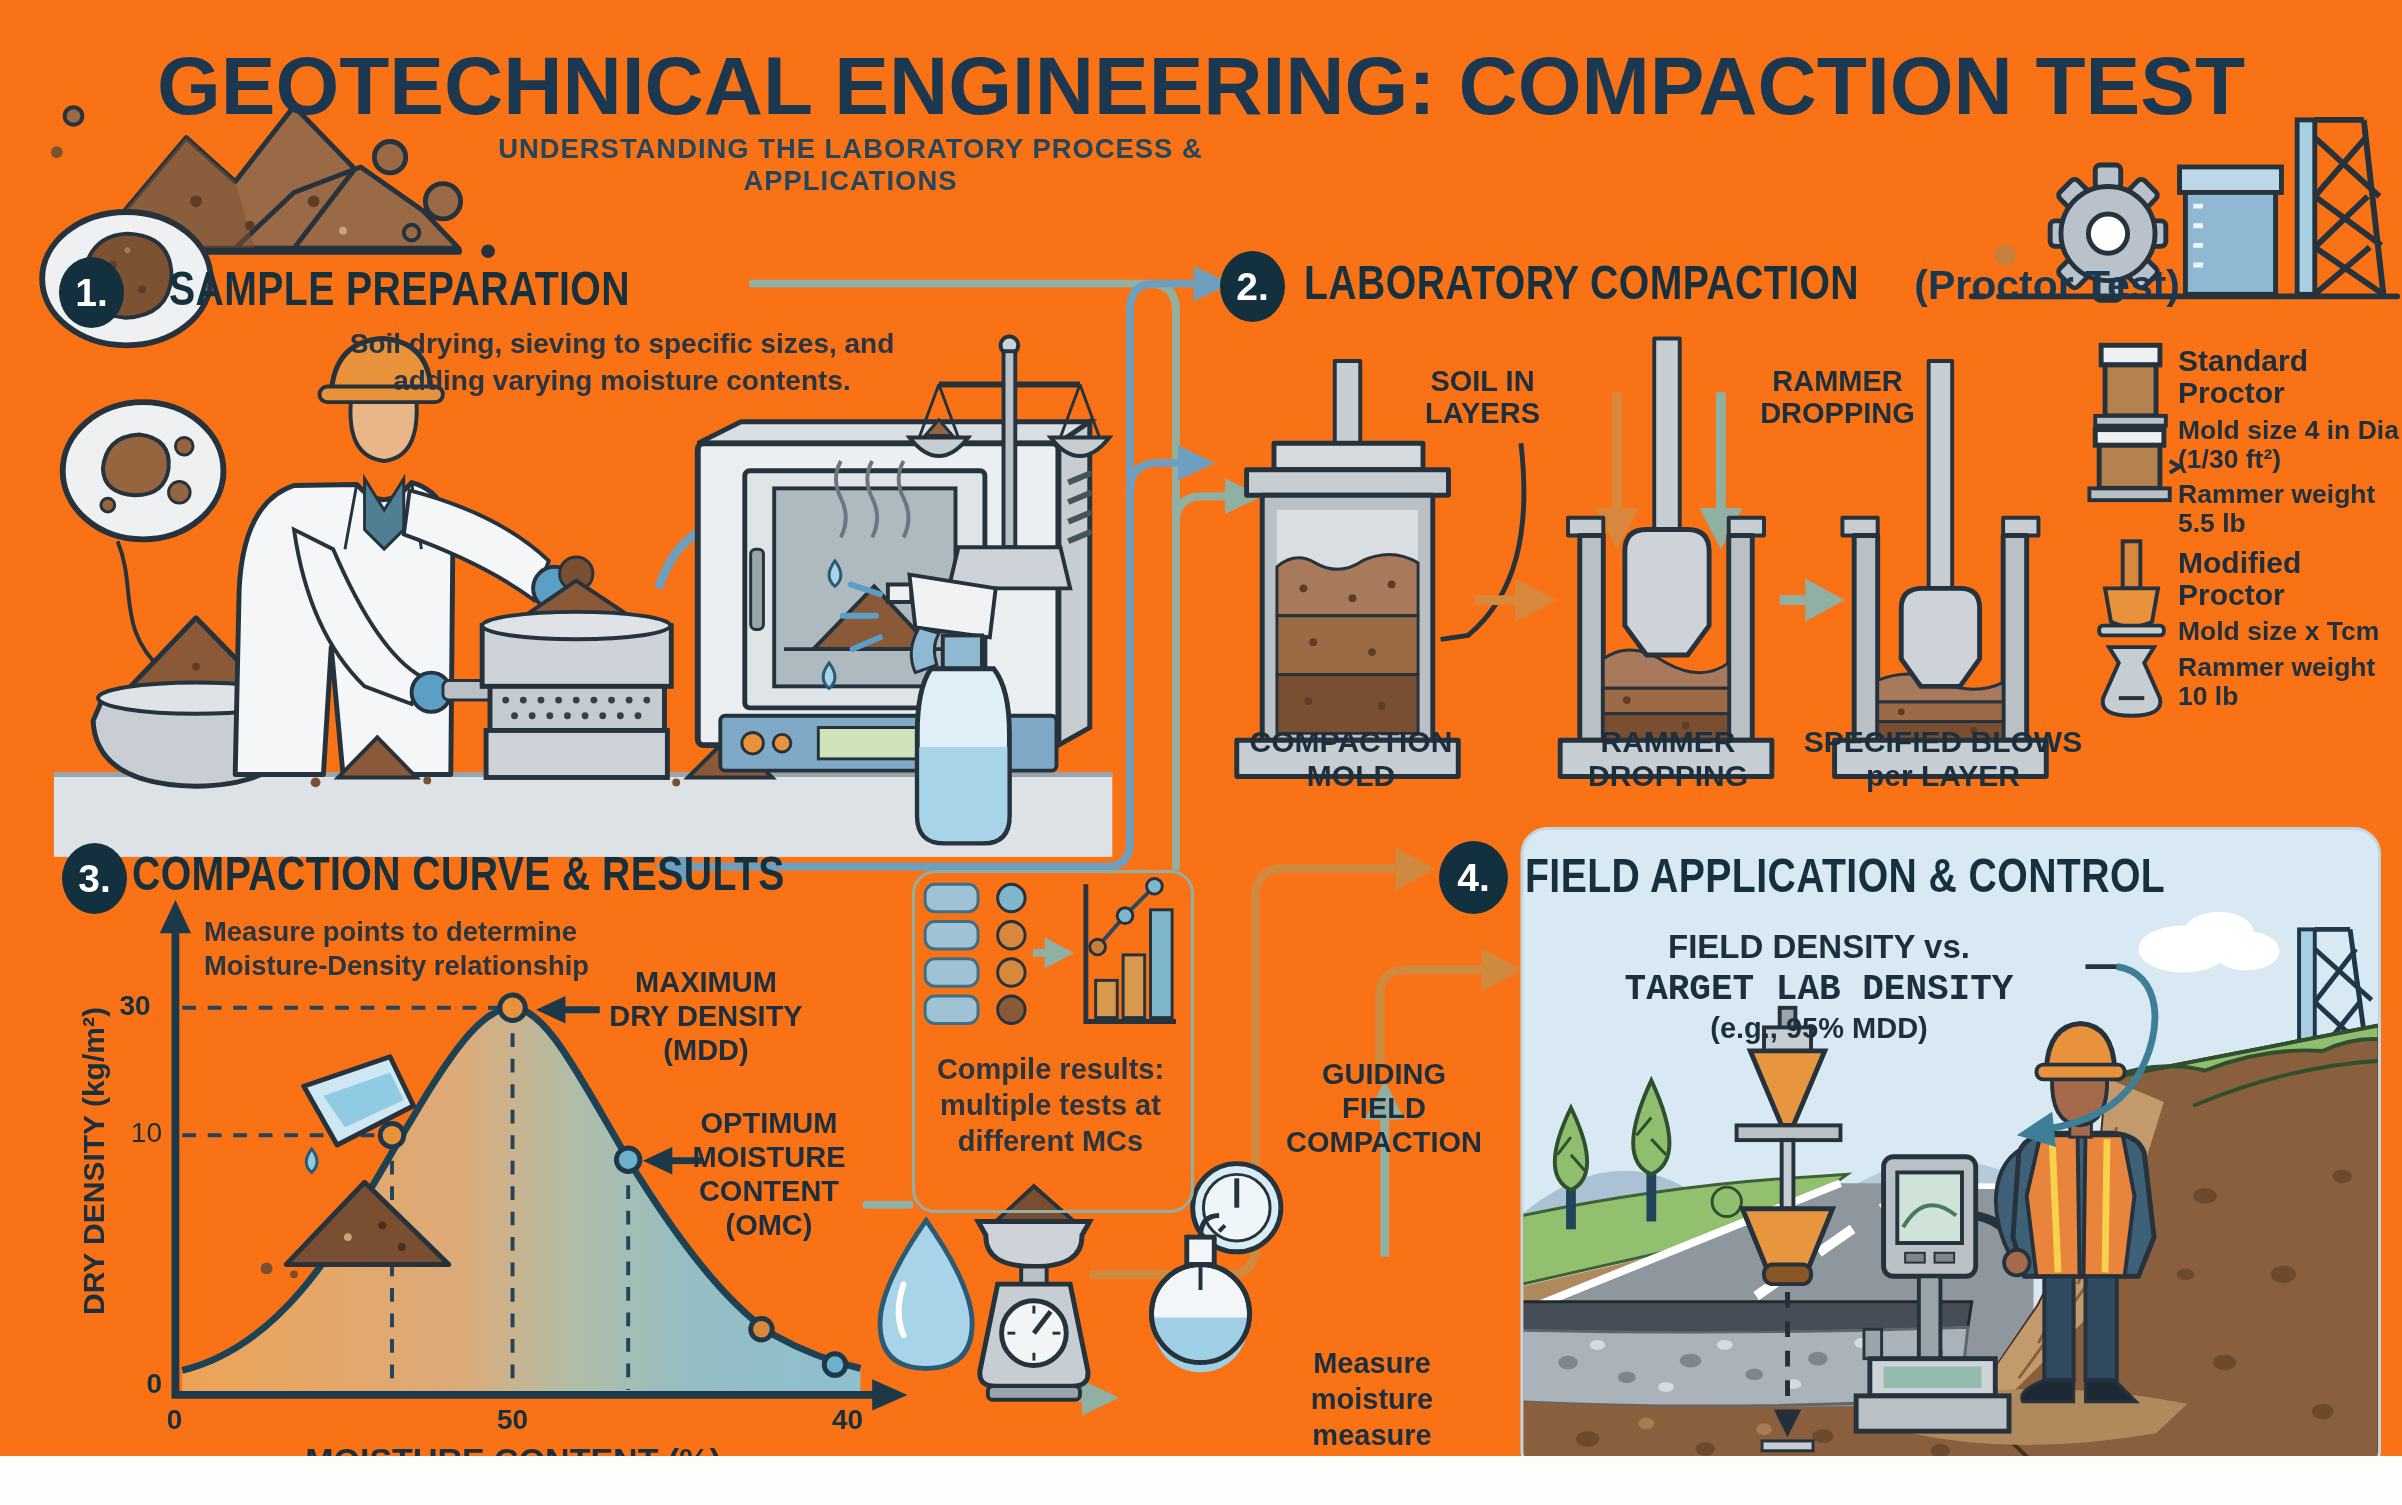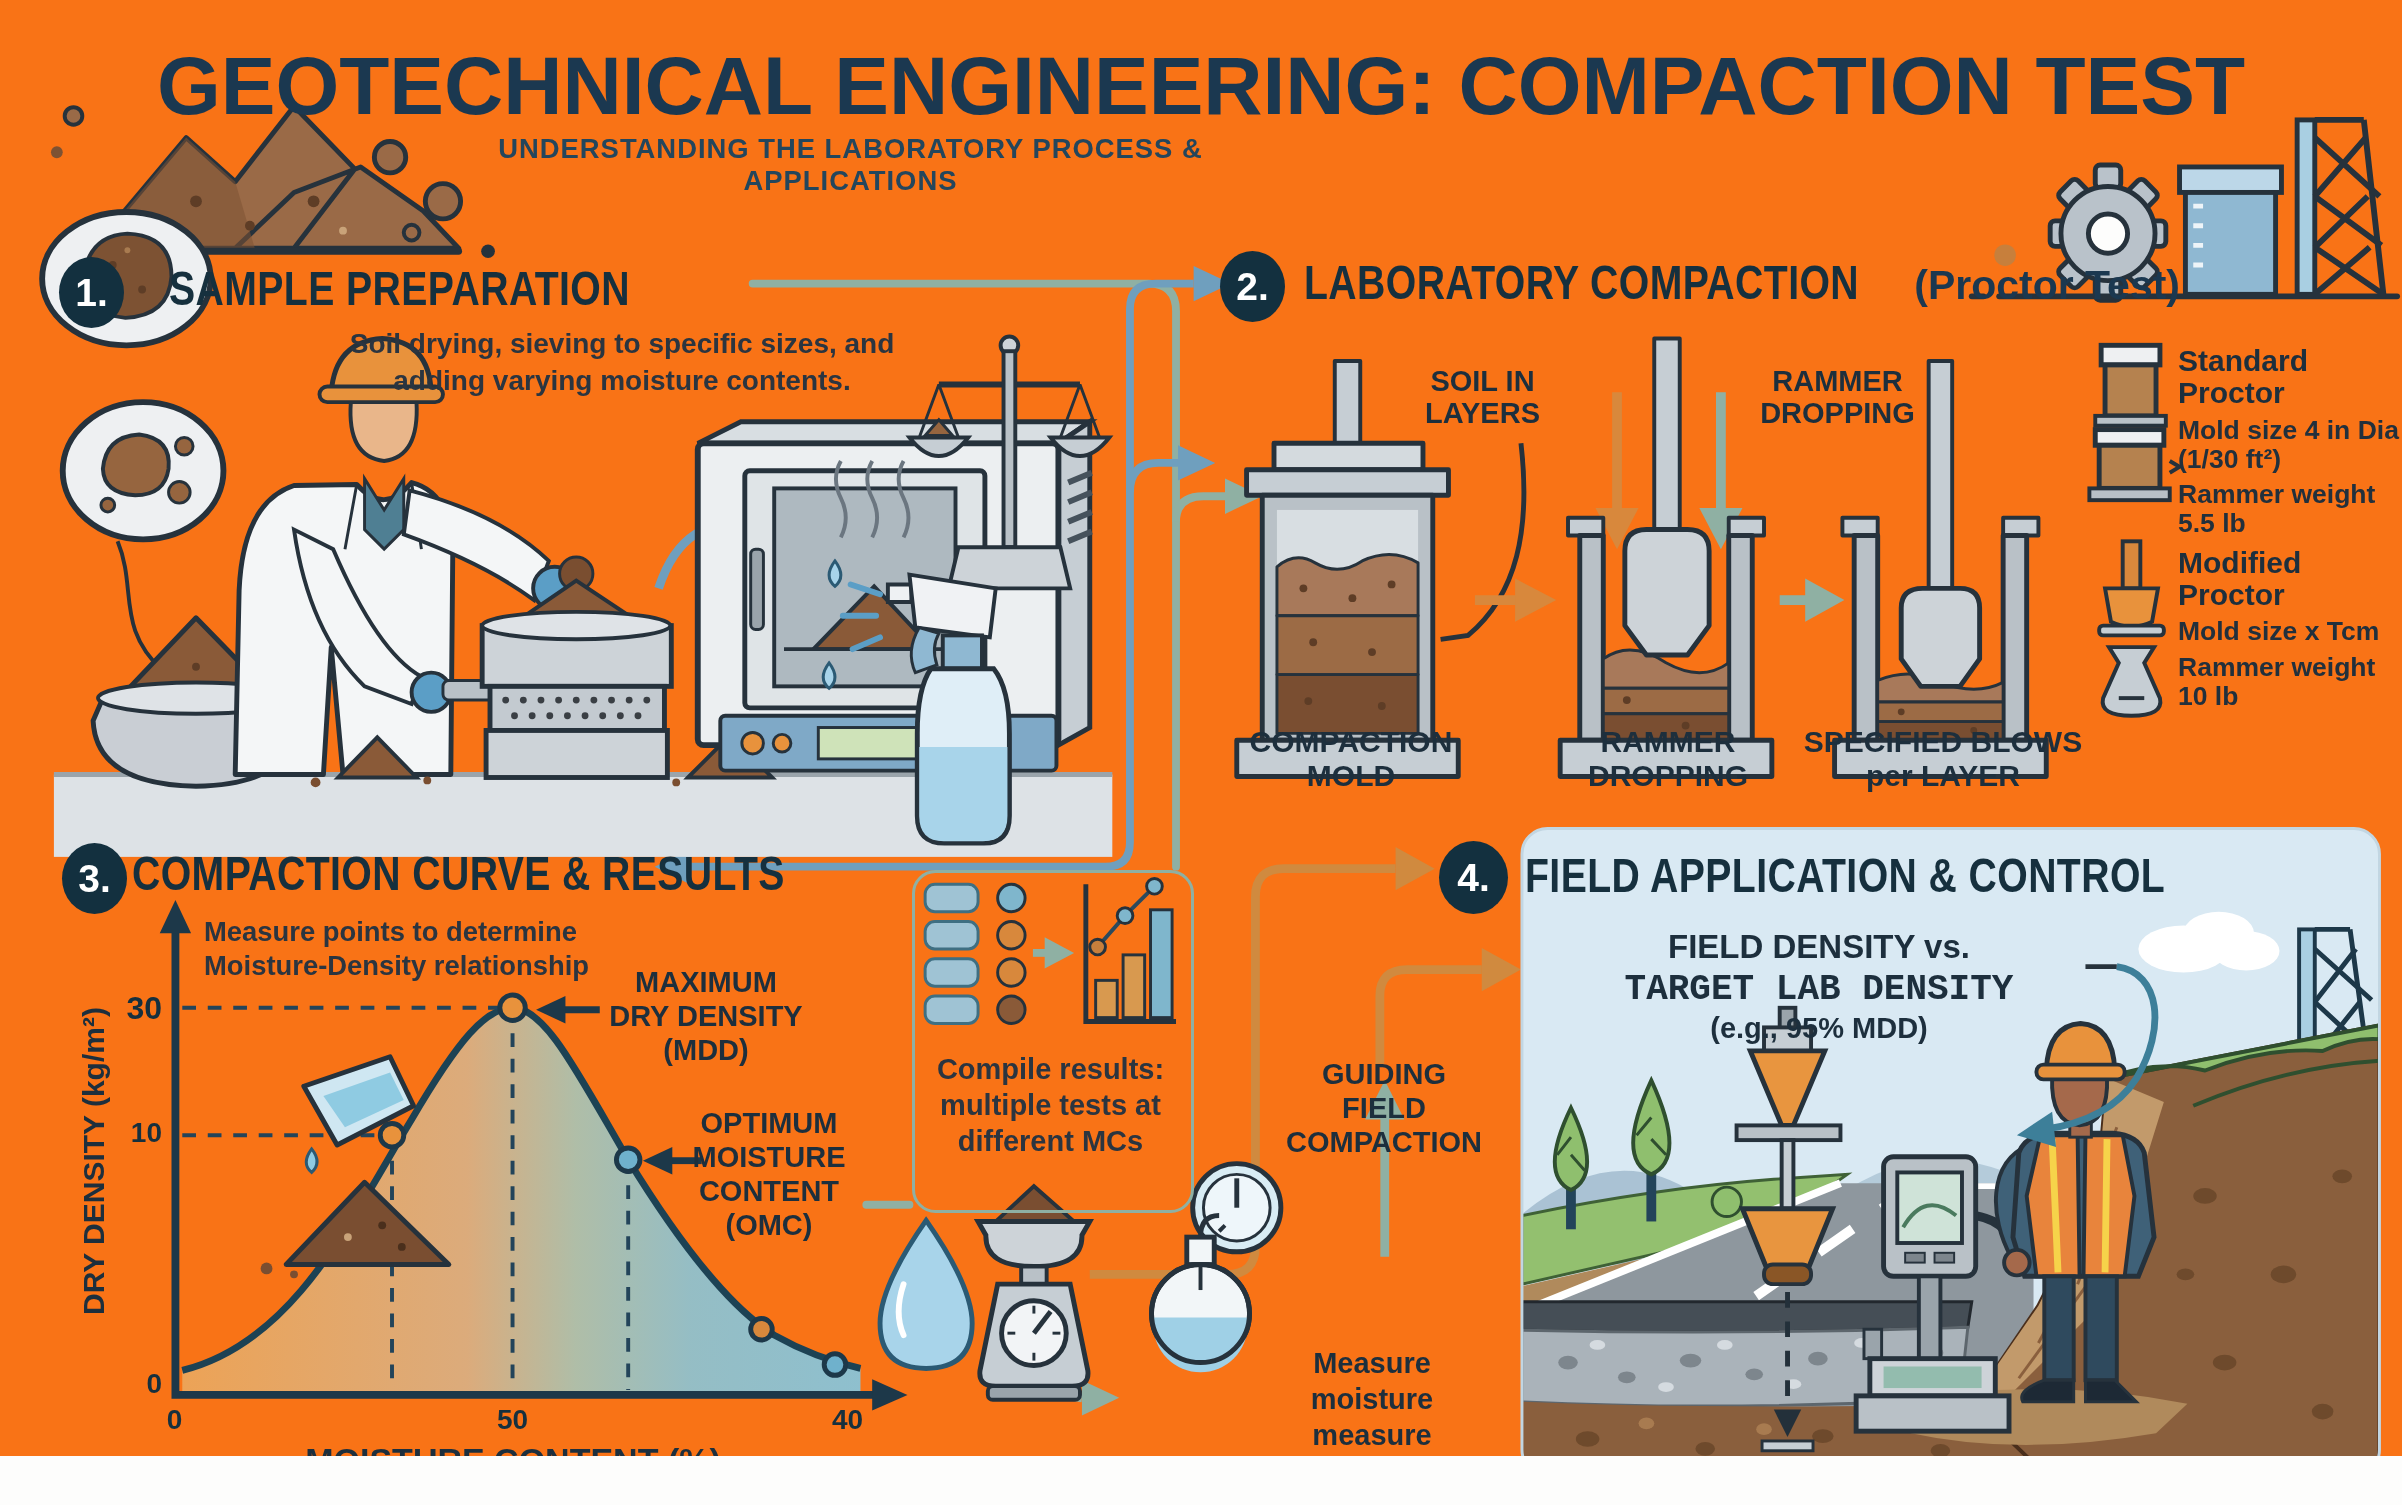--- a/index.html
+++ b/index.html
@@ -614,22 +614,22 @@
 Moisture-Density relationship</div>
 <div class="t lbl" style="left:598px;top:965px;width:216px;font-size:29px;line-height:34px;">MAXIMUM
 DRY DENSITY
 (MDD)</div>
 <div class="t lbl" style="left:676px;top:1106px;width:186px;font-size:29px;line-height:34px;">OPTIMUM
 MOISTURE
 CONTENT
 (OMC)</div>
 <div class="t" style="left:94px;top:1161px;width:490px;text-align:center;font-size:30px;font-weight:bold;transform:translate(-50%,-50%) rotate(-90deg);color:#1d2f3d;">DRY DENSITY (kg/m²)</div>
 <div class="t" style="left:268px;top:1441px;width:490px;text-align:center;font-size:34px;font-weight:bold;color:#1d2f3d;">MOISTURE CONTENT (%)</div>
-<div class="t" style="left:108px;top:990px;width:54px;text-align:right;font-size:32px;font-weight:600;">30</div>
-<div class="t" style="left:108px;top:1117px;width:54px;text-align:right;font-size:28px;font-weight:700;">10</div>
+<div class="t" style="left:108px;top:990px;width:54px;text-align:center;font-size:28px;font-weight:600;">30</div>
+<div class="t" style="left:108px;top:1117px;width:54px;text-align:right;font-size:28px;font-weight:400;">10</div>
 <div class="t" style="left:118px;top:1368px;width:44px;text-align:right;font-size:28px;font-weight:600;">0</div>
 <div class="t" style="left:155px;top:1404px;width:39px;text-align:center;font-size:28px;font-weight:600;">0</div>
 <div class="t" style="left:488px;top:1404px;width:49px;text-align:center;font-size:28px;font-weight:600;">50</div>
 <div class="t" style="left:823px;top:1404px;width:49px;text-align:center;font-size:28px;font-weight:600;">40</div>
 
 <div style="position:absolute;z-index:2;left:912px;top:870px;width:276px;height:337px;border:3.9px solid #8fb0a3;border-radius:23.5px;background:transparent;"></div>
 <div class="t note" style="left:917px;top:1051px;width:267px;text-align:center;font-size:29px;line-height:36px;">Compile results:
 multiple tests at
 different MCs</div>
 

